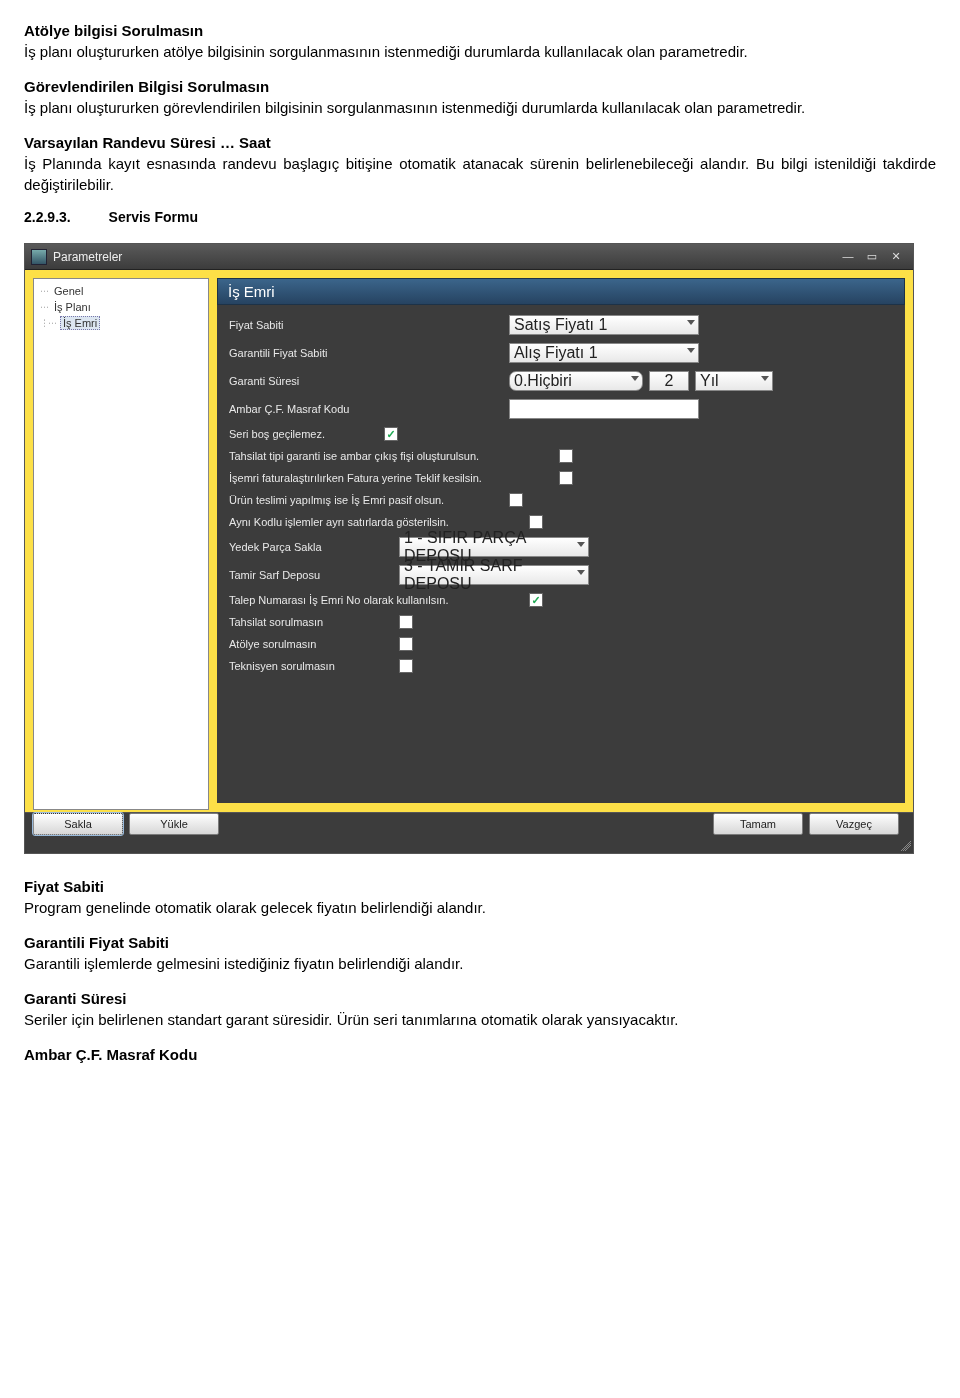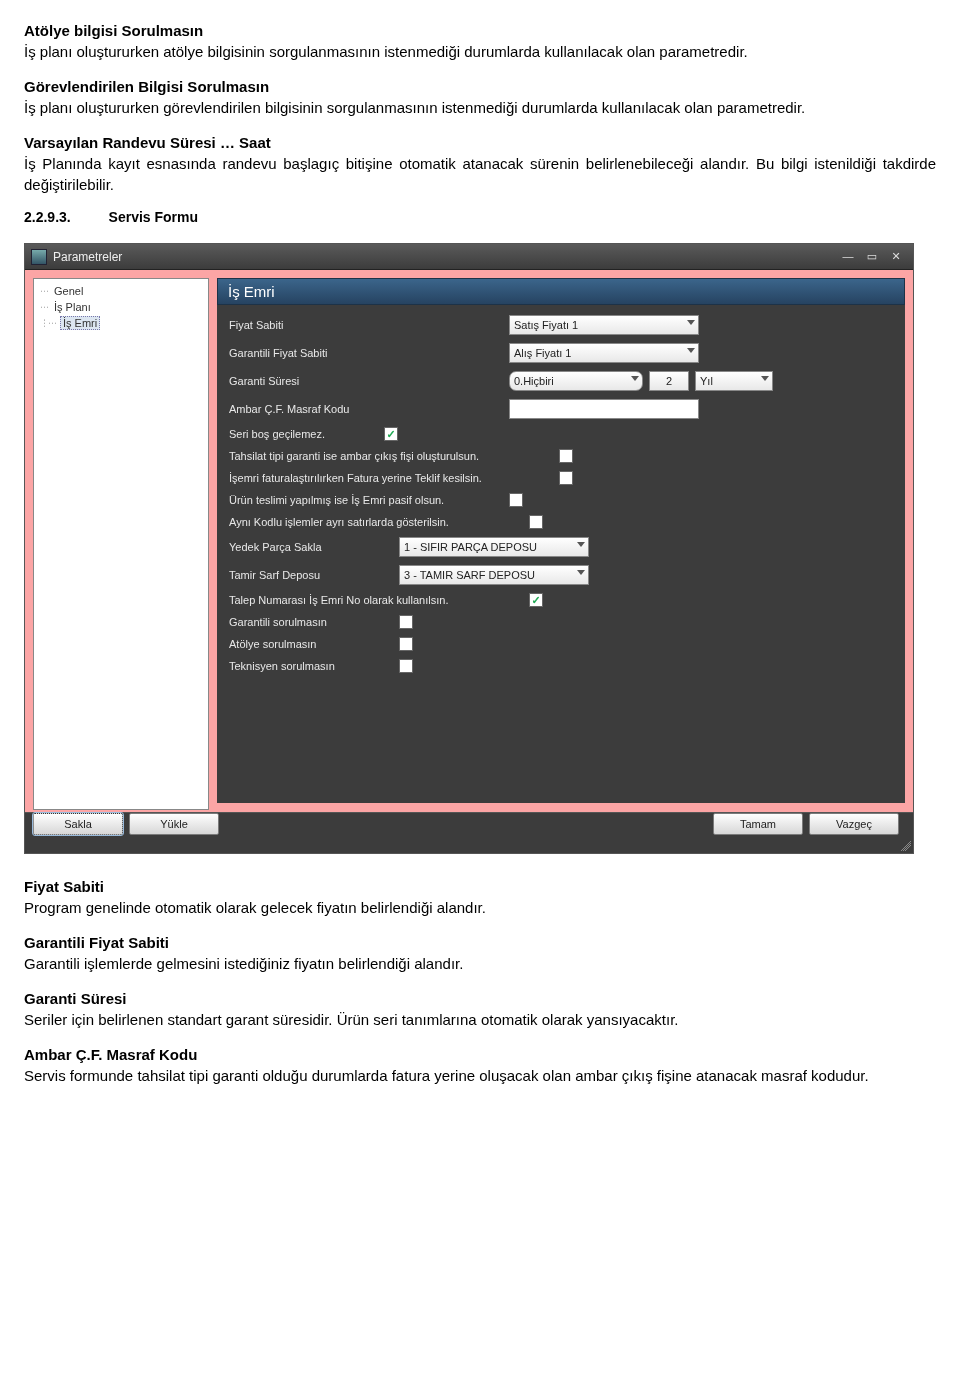--- a/index.html
+++ b/index.html
@@ -12,21 +12,21 @@
     color: #000;
     width: 960px;
   }
   .para { margin: 0 0 14px 0; text-align: justify; line-height: 1.4; }
   .bold { font-weight: bold; }
   h3.servis { font-size: 14px; margin: 0 0 18px 0; }
   h3.servis .num { display:inline-block; margin-right: 34px; }
   
   .window {
     border: 1px solid #555;
-    background: #fca5a5;
+    background: #fde047;
     margin: 4px 0 22px 0;
     width: 890px;
   }
   .titlebar {
     background: linear-gradient(#5a5a5a,#3c3c3c);
     height: 26px;
     display: flex;
     align-items: center;
     color: #eee;
     font-size: 12px;
@@ -88,21 +88,21 @@
     color: #ddd;
   }
   .flabel {
     width: 280px;
     color:#e8e8e8;
   }
   .combo {
     background: linear-gradient(#fff,#e8e8e8);
     border:1px solid #888;
     color:#222;
-    font-size:11px;
+    font-size:16px;
     height: 20px;
     display:flex;
     align-items:center;
     padding: 0 4px;
     position:relative;
   }
   .combo .caret {
     position:absolute; right:3px; top:4px;
     width:0;height:0;border-left:4px solid transparent;border-right:4px solid transparent;border-top:5px solid #555;
   }
@@ -268,21 +268,21 @@
           <div class="combo" style="width:190px">
               <span>3 - TAMIR SARF DEPOSU</span>
               <span class="caret"></span>
             </div>
         </div>
         <div class="frow">
           <span class="flabel" style="width:300px">Talep Numarası İş Emri No olarak kullanılsın.</span>
           <span class="chk checked"></span>
         </div>
         <div class="frow">
-          <span class="flabel" style="width:170px">Garantili sorulmasın</span>
+          <span class="flabel" style="width:170px">Tahsilat sorulmasın</span>
           <span class="chk"></span>
         </div>
         <div class="frow">
           <span class="flabel" style="width:170px">Atölye sorulmasın</span>
           <span class="chk"></span>
         </div>
         <div class="frow">
           <span class="flabel" style="width:170px">Teknisyen sorulmasın</span>
           <span class="chk"></span>
         </div>
@@ -309,14 +309,13 @@
   <span>Garantili işlemlerde gelmesini istediğiniz fiyatın belirlendiği alandır.</span>
 </p>
 
 <p class="para">
   <span class="bold">Garanti Süresi</span><br>
   <span>Seriler için belirlenen standart garant süresidir. Ürün seri tanımlarına otomatik olarak yansıyacaktır.</span>
 </p>
 
 <p class="para">
   <span class="bold">Ambar Ç.F. Masraf Kodu</span><br>
-  <span>Servis formunde tahsilat tipi garanti olduğu durumlarda fatura yerine oluşacak olan ambar çıkış fişine atanacak masraf kodudur.</span>
 </p>
 
 </body></html>

